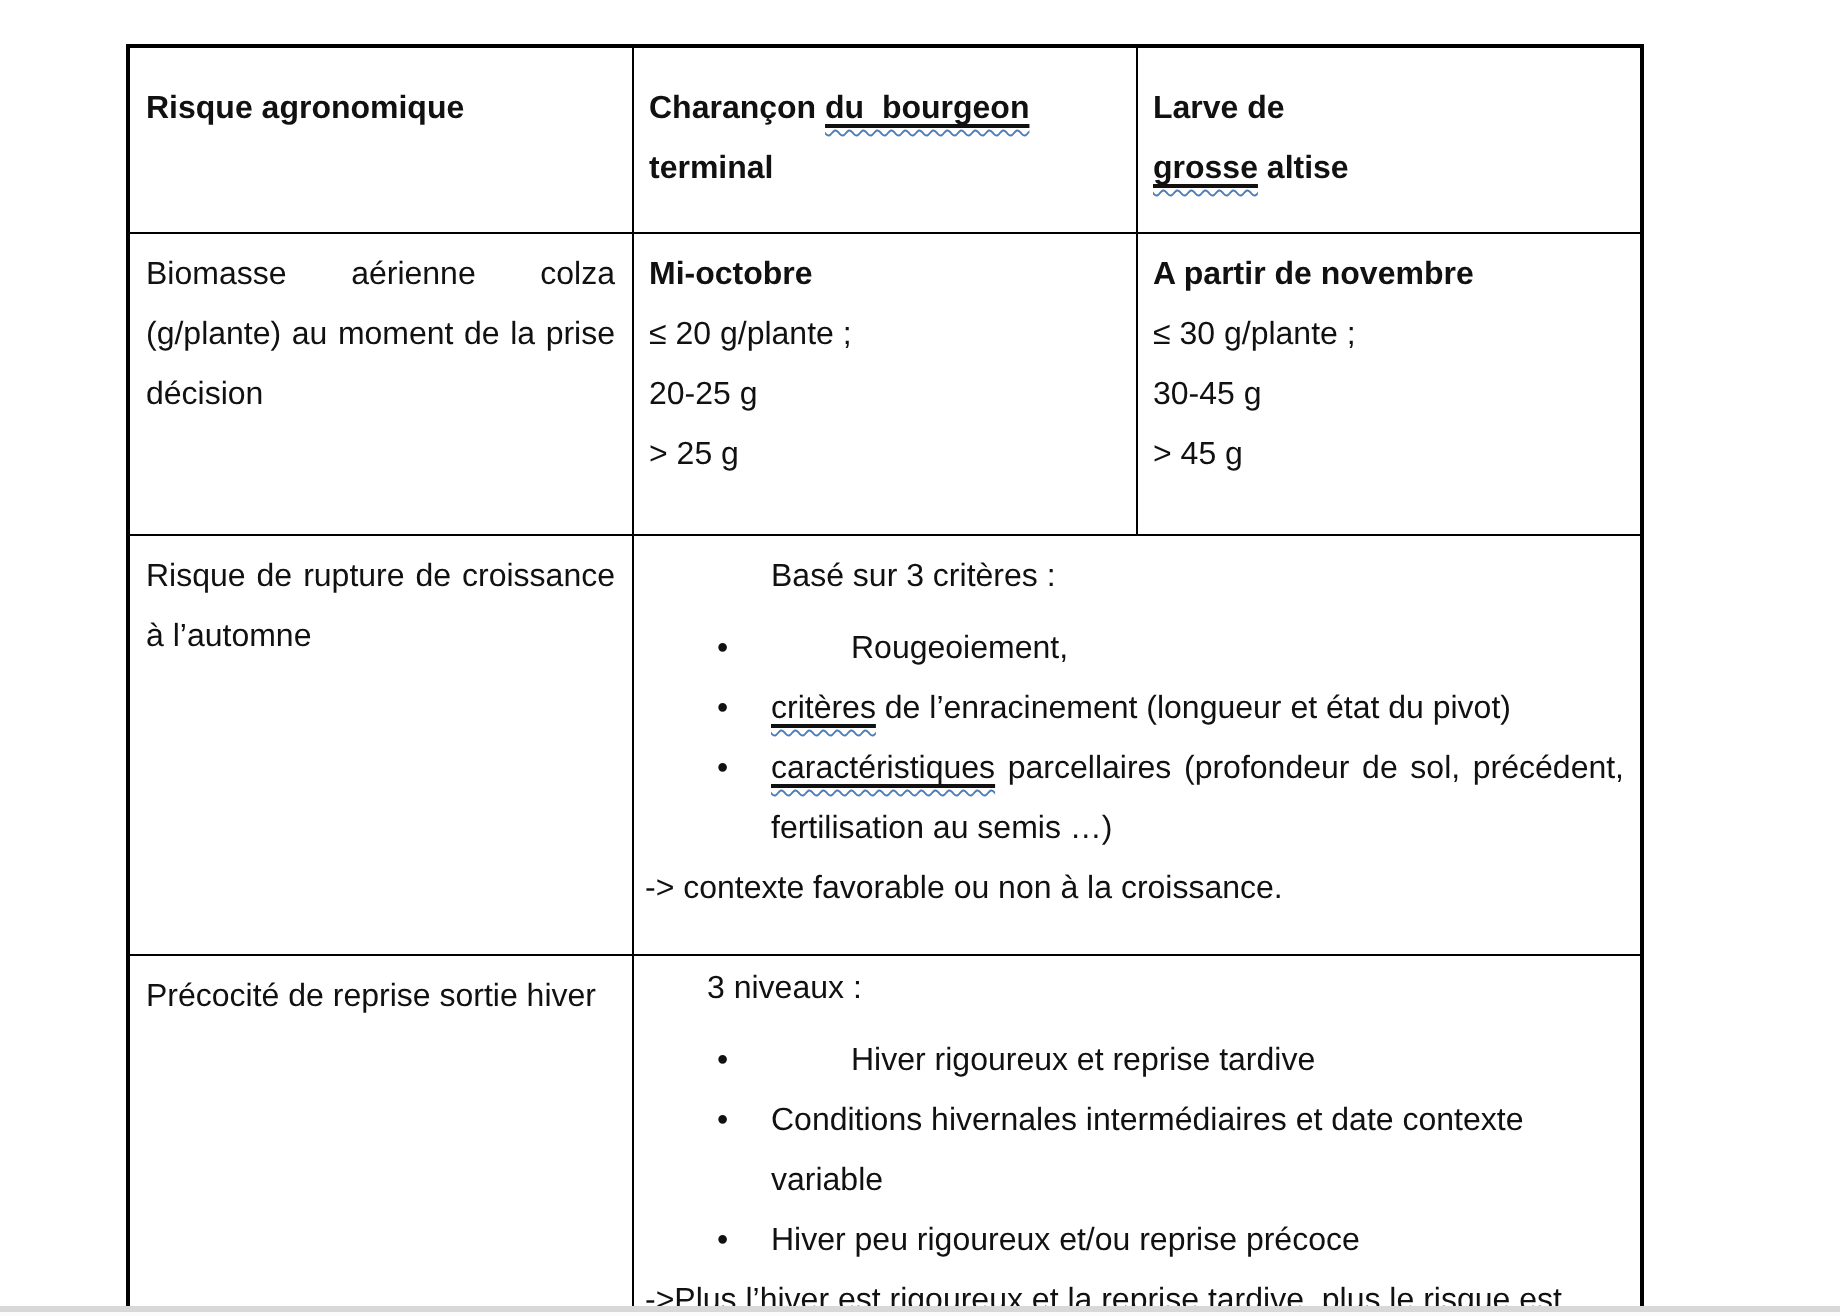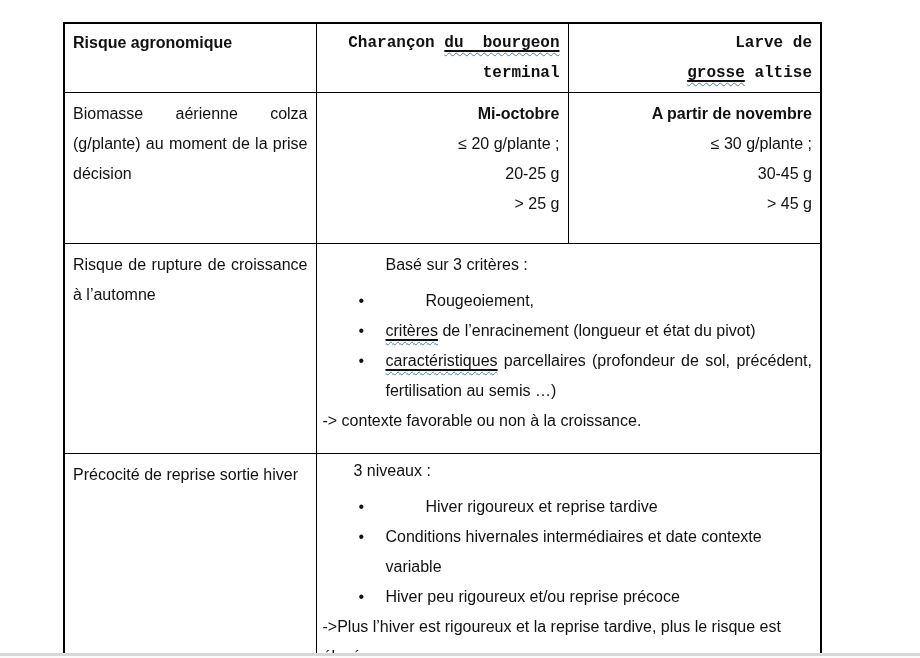--- a/index.html
+++ b/index.html
@@ -46,33 +46,33 @@
     line-height: 30px;
   }
 
   col.c1 { width: 252px; }
   col.c2 { width: 252px; }
   col.c3 { width: 253px; }
 
   td, th {
     border: 1px solid #000;
     vertical-align: top;
-    padding: 4px 8px;
+    padding: 16px 8px;
     overflow: hidden;
     font-weight: normal;
     text-align: left;
   }
 
   tr.r-header { height: 60px; }
   tr.r-biomasse { height: 151px; padding-left: 16px; }
   tr.r-rupture { height: 210px; }
   tr.r-precocite { height: 206px; }
 
   th.head { font-weight: bold; }
-  th.head-center { text-align: right; font-family: Liberation Mono, monospace; }
+  th.head-center { text-align: left; }
 
   .pre { white-space: pre-wrap; }
 
   
   .u {
     text-decoration: underline;
     text-decoration-thickness: 1.5px;
     text-underline-offset: 3px;
     text-decoration-skip-ink: none;
   }
@@ -83,21 +83,21 @@
     text-underline-offset: 5px;
     text-decoration-skip-ink: none;
   }
 
   td.label-cell {
     text-align: justify;
     padding: 6px 8px;
   }
 
   td.center-cell {
-    text-align: right;
+    text-align: left;
     padding: 6px 8px;
   }
   .cell-title { font-weight: bold; }
 
   td.merged-cell { padding: 6px 8px 4px 6px; }
   tr.r-precocite td.merged-cell { padding-top: 2px; }
 
   .intro-deep { margin-left: 63px; }
   .intro-shallow { margin-left: 31px; }
 

